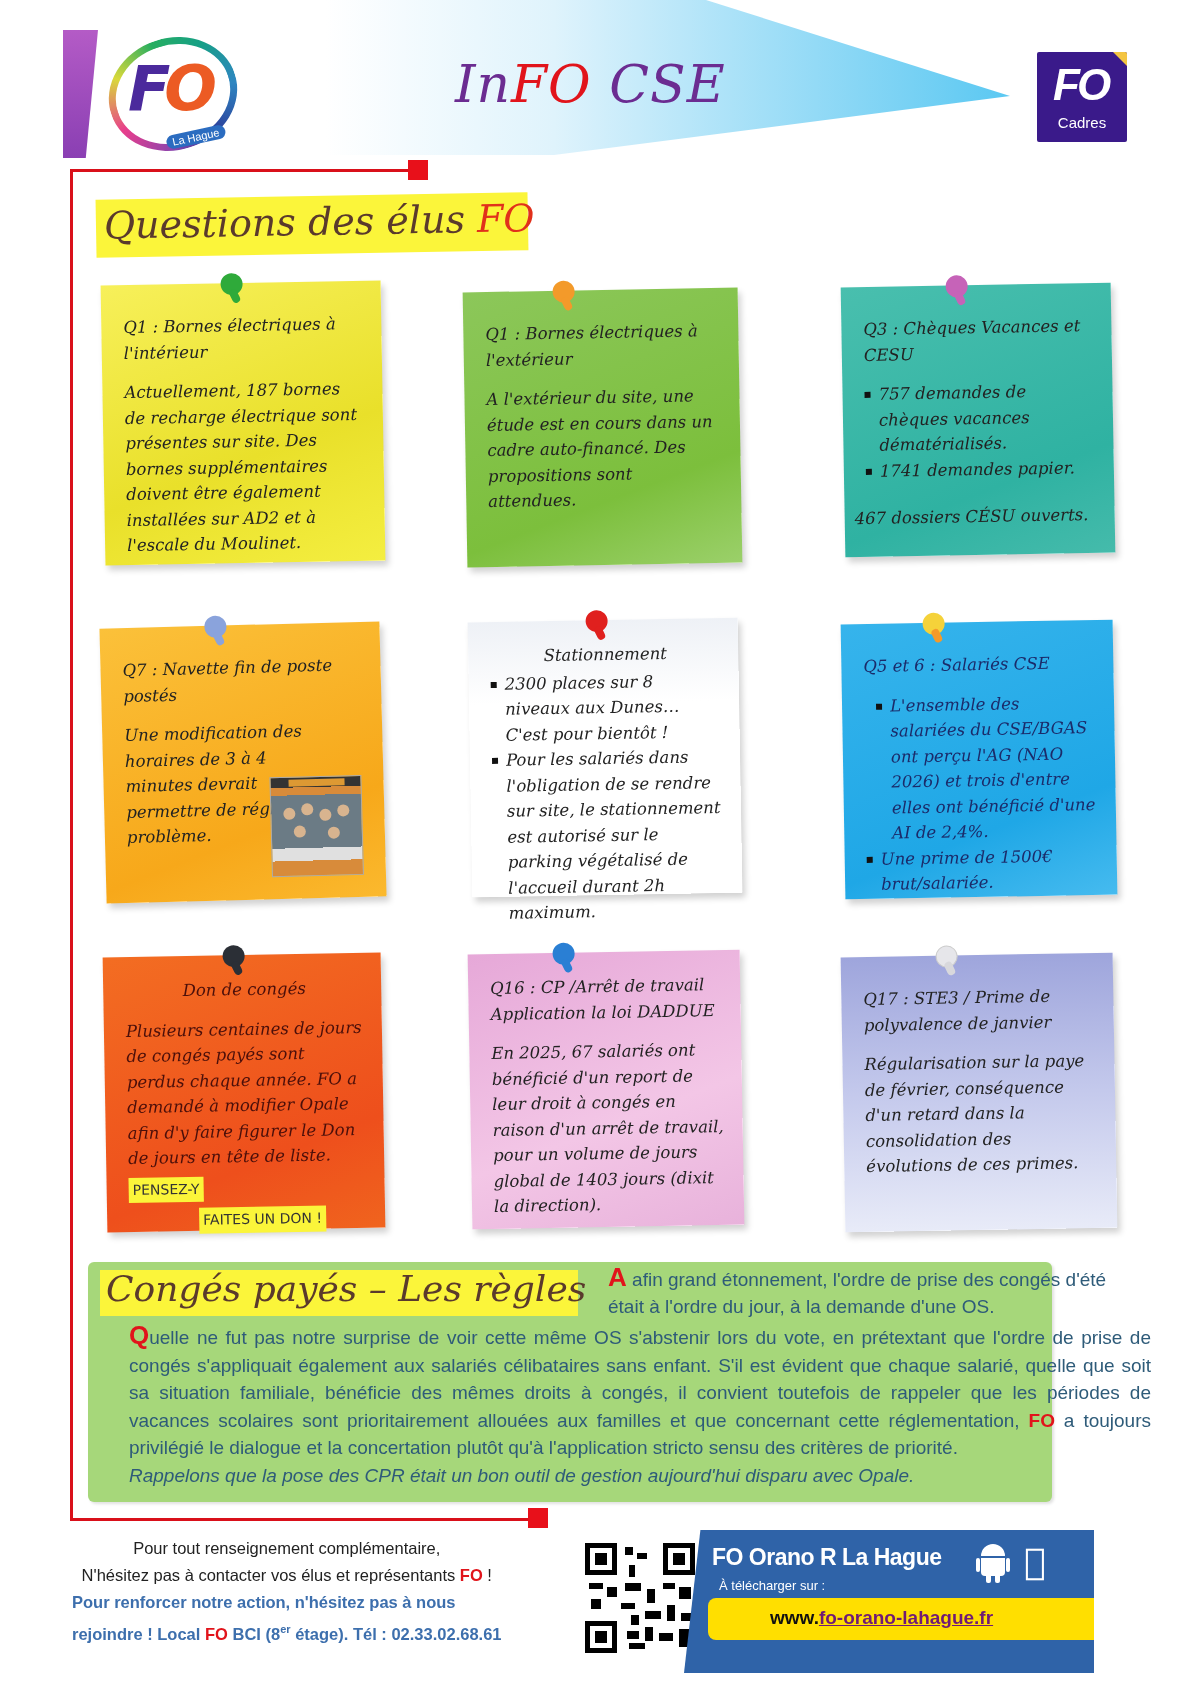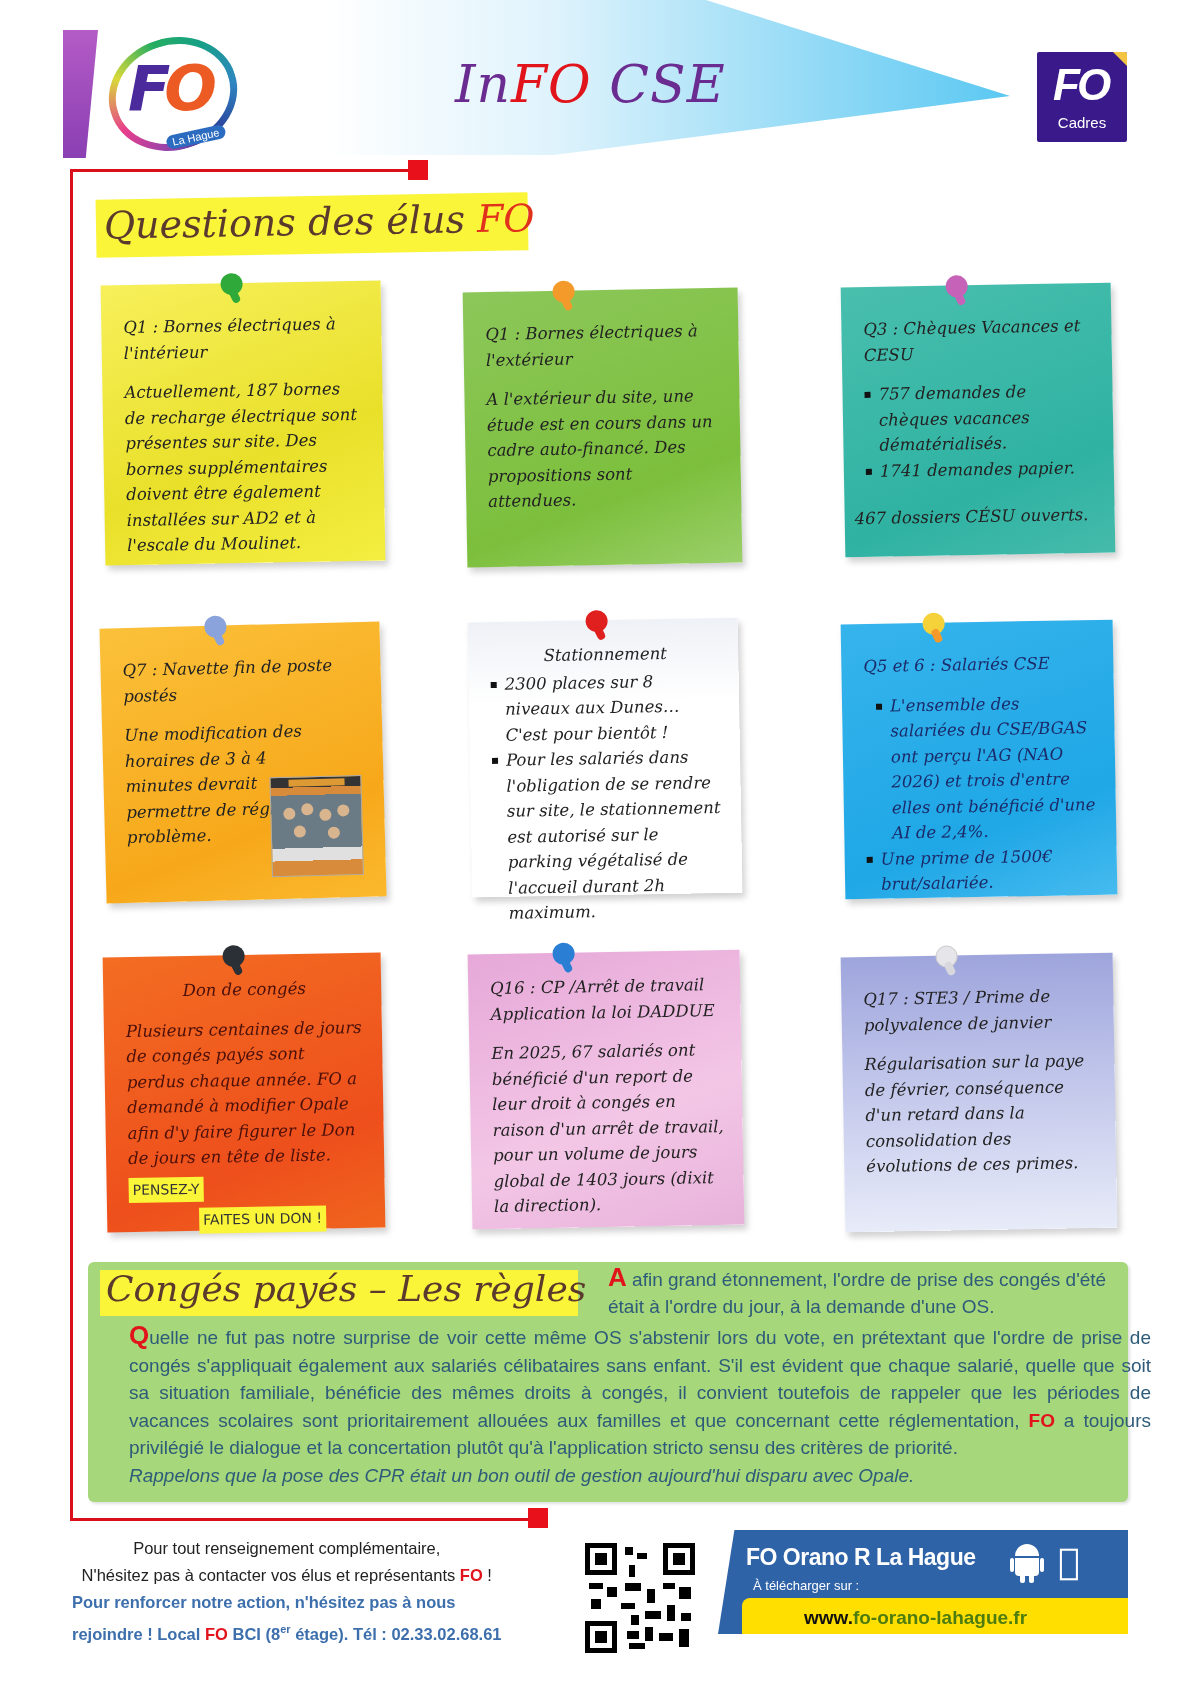--- a/index.html
+++ b/index.html
@@ -80,21 +80,21 @@
   .hl { background: #fbf53a; display: inline-block; padding: 0 4px; font-style: normal; font-family: "DejaVu Sans", sans-serif; font-size: 14px; color: #333; }
   .hl.a { margin-top: 6px; }
   .hl.b { margin-left: 70px; margin-top: 6px; }
 
   .bus { position: absolute; right: 22px; bottom: 22px; width: 92px; height: 100px; border: 1px solid #aaa;
     background: linear-gradient(180deg, #333 0 10%, #d88b3a 10% 18%, #6b7b85 18% 72%, #e0e0e0 72% 85%, #d88b3a 85%); }
   .bus .sign { position: absolute; left: 18px; top: 2px; width: 56px; height: 7px; background: #d93; }
   .bus .face { position: absolute; width: 12px; height: 12px; border-radius: 50%; background: #d8b48f; }
 
   
-  .conges { position: absolute; left: 88px; top: 1262px; width: 1040px; height: 240px; background: #a6d77a; border-radius: 6px;
+  .conges { position: absolute; left: 88px; top: 1262px; width: 964px; height: 240px; background: #a6d77a; border-radius: 6px;
     box-shadow: 2px 2px 3px rgba(0,0,0,0.12); }
   .conges-title { position: absolute; left: 12px; top: 8px; width: 478px; height: 46px; background: #fbf53a; }
   .conges-title span { position: absolute; left: 6px; top: -2px; font-family: "DejaVu Serif", serif; font-style: italic;
     font-size: 36px; color: #5a3a2c; white-space: nowrap; }
   .conges-intro { position: absolute; left: 520px; top: 2px; width: 510px; font-family: "Liberation Sans", sans-serif;
     font-size: 19px; line-height: 27px; color: #2e5b79; }
   .conges-body { position: absolute; left: 10px; top: 60px; width: 1022px; font-family: "Liberation Sans", sans-serif;
     font-size: 19px; line-height: 27.5px; color: #2e5b79; text-align: justify; margin-left: 31px; }
   .dropcap { color: #e1141b; font-weight: bold; font-size: 26px; }
   .red-bold { color: #e1141b; font-weight: bold; }
@@ -106,28 +106,28 @@
   .footer-text .l3, .footer-text .l4 { color: #3d6fad; font-weight: bold; }
   .footer-text .l5 { color: #c0141b; font-weight: bold; }
   .footer-text .fo { color: #e1141b; font-weight: bold; }
   .footer-text sup { font-size: 11px; }
 
   .qr { position: absolute; left: 585px; top: 1543px; width: 110px; height: 110px; background: #fff; }
   .qr .c { position: absolute; background: #000; }
   .qr .finder { position: absolute; width: 32px; height: 32px; border: 5px solid #000; background: #fff; }
   .qr .finder::after { content: ""; position: absolute; left: 5px; top: 5px; width: 12px; height: 12px; background: #000; }
 
-  .app-banner { position: absolute; left: 718px; top: 1530px; width: 410px; height: 104px; background: #2f63a8;
+  .app-banner { position: absolute; left: 684px; top: 1530px; width: 410px; height: 143px; background: #2f63a8;
     clip-path: polygon(4% 0, 100% 0, 100% 100%, 0 100%); }
   .app-banner .name { position: absolute; left: 28px; top: 14px; color: #fff; font-family: "Liberation Sans", sans-serif;
     font-weight: bold; font-size: 23px; letter-spacing: -0.5px; }
   .app-banner .dl { position: absolute; left: 35px; top: 48px; color: #fff; font-family: "Liberation Sans", sans-serif; font-size: 13px; }
   .app-banner .url-box { position: absolute; left: 24px; top: 68px; width: 400px; height: 42px; background: #ffdf00; border-radius: 8px 0 0 8px; }
   .app-banner .url { position: absolute; left: 62px; top: 9px; font-family: "Liberation Sans", sans-serif; font-weight: bold; font-size: 19px; color: #111; }
-  .app-banner .url .dom { color: #4d7c0f; }
+  .app-banner .url .dom { color: #701a75; text-decoration: underline; }
   .android { position: absolute; left: 292px; top: 14px; width: 34px; height: 40px; }
   .android .hd { position: absolute; left: 5px; top: 0; width: 24px; height: 12px; background: #fff; border-radius: 12px 12px 0 0; }
   .android .bd { position: absolute; left: 5px; top: 14px; width: 24px; height: 18px; background: #fff; border-radius: 0 0 4px 4px; }
   .android .arm { position: absolute; top: 14px; width: 4px; height: 14px; background: #fff; border-radius: 2px; }
   .android .leg { position: absolute; top: 30px; width: 5px; height: 9px; background: #fff; border-radius: 2px; }
   .apple { position: absolute; left: 340px; top: 12px; font-size: 36px; color: #fff; line-height: 40px; }
 </style>
 </head>
 <body>
 

